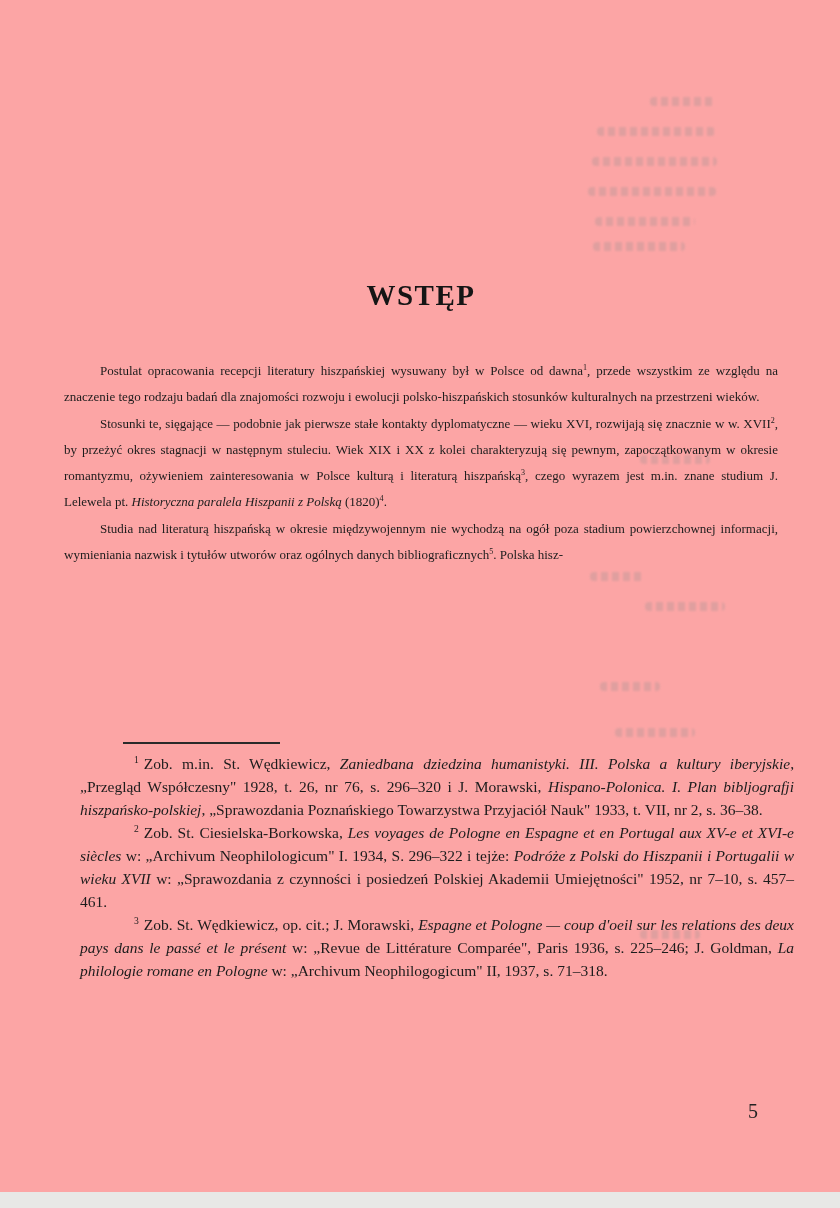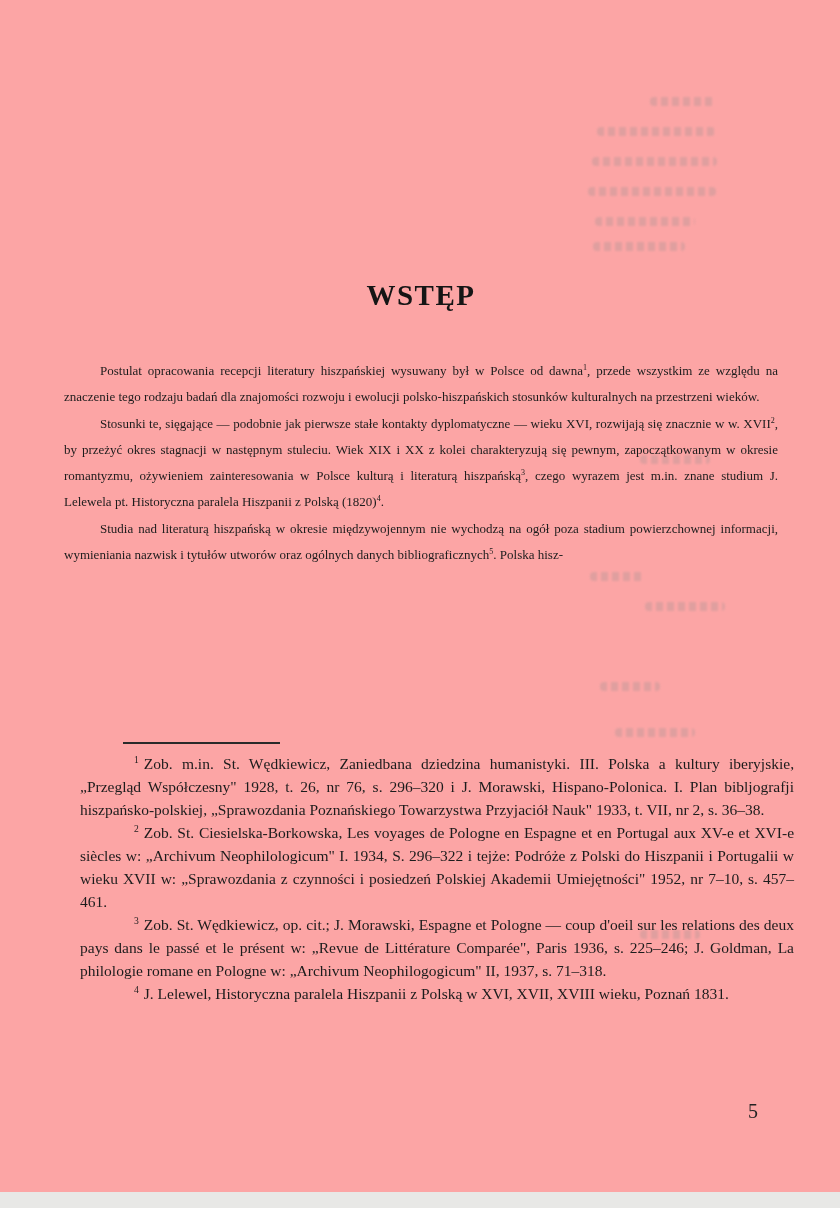--- a/index.html
+++ b/index.html
@@ -13,21 +13,21 @@
   .title{
     position:absolute;top:260px;left:64px;width:714px;
     text-align:center;font-size:29px;font-weight:bold;
     letter-spacing:1.5px;color:#151515;
   }
   .body-text{
     position:absolute;top:358px;left:64px;width:714px;
     font-size:13px;line-height:26.3px;text-align:justify;
   }
   .body-text p{margin:0;text-indent:36px;}
-  .it{}
+  .it{font-style:italic;}
   sup{font-size:0.62em;line-height:0;vertical-align:super;}
   .footer-block{
     position:absolute;top:742px;left:80px;width:714px;
   }
   .fn-rule{
     margin:0 0 8px 43px;width:157px;height:0;
     border:none;border-top:2px solid #2a2a2a;
   }
   .footnotes{
     font-size:15.5px;line-height:23px;text-align:justify;
@@ -69,19 +69,18 @@
       <p><span>Stosunki te, sięgające — podobnie jak pierwsze stałe kontakty dyplomatyczne — wieku XVI, rozwijają się znacznie w w. XVII</span><sup>2</sup><span>, by przeżyć okres stagnacji w następnym stuleciu. Wiek XIX i XX z kolei charakteryzują się pewnym, zapoczątkowanym w okresie romantyzmu, ożywieniem zainteresowania w Polsce kulturą i literaturą hiszpańską</span><sup>3</sup><span>, czego wyrazem jest m.in. znane studium J. Lelewela pt. </span><span class="it">Historyczna paralela Hiszpanii z Polską</span><span> (1820)</span><sup>4</sup><span>.</span></p>
       <p><span>Studia nad literaturą hiszpańską w okresie międzywojennym nie wychodzą na ogół poza stadium powierzchownej informacji, wymieniania nazwisk i tytułów utworów oraz ogólnych danych bibliograficznych</span><sup>5</sup><span>. Polska hisz-</span></p>
     </div>
 
   <div class="footer-block">
     <hr class="fn-rule">
     <div class="footnotes">
         <p><sup class="fn-marker">1</sup><span>Zob. m.in. St. Wędkiewicz, </span><span class="it">Zaniedbana dziedzina humanistyki. III. Polska a kultury iberyjskie</span><span>, „Przegląd Współczesny" 1928, t. 26, nr 76, s. 296–320 i J. Morawski, </span><span class="it">Hispano-Polonica. I. Plan bibljografji hiszpańsko-polskiej</span><span>, „Sprawozdania Poznańskiego Towarzystwa Przyjaciół Nauk" 1933, t. VII, nr 2, s. 36–38.</span></p>
         <p><sup class="fn-marker">2</sup><span>Zob. St. Ciesielska-Borkowska, </span><span class="it">Les voyages de Pologne en Espagne et en Portugal aux XV-e et XVI-e siècles</span><span> w: „Archivum Neophilologicum" I. 1934, S. 296–322 i tejże: </span><span class="it">Podróże z Polski do Hiszpanii i Portugalii w wieku XVII</span><span> w: „Sprawozdania z czynności i posiedzeń Polskiej Akademii Umiejętności" 1952, nr 7–10, s. 457–461.</span></p>
         <p><sup class="fn-marker">3</sup><span>Zob. St. Wędkiewicz, op. cit.; J. Morawski, </span><span class="it">Espagne et Pologne — coup d'oeil sur les relations des deux pays dans le passé et le présent</span><span> w: „Revue de Littérature Comparée", Paris 1936, s. 225–246; J. Goldman, </span><span class="it">La philologie romane en Pologne</span><span> w: „Archivum Neophilogogicum" II, 1937, s. 71–318.</span></p>
-        <p><sup class="fn-marker">4</sup><span>J. Lelewel, </span><span class="it">Historyczna paralela Hiszpanii z Polską w XVI, XVII, XVIII wieku</span><span>, Poznań 1831.</span></p>
       </div>
   </div>
 
   <div class="page-number">5</div>
 
 </div>
 
 </body></html>

